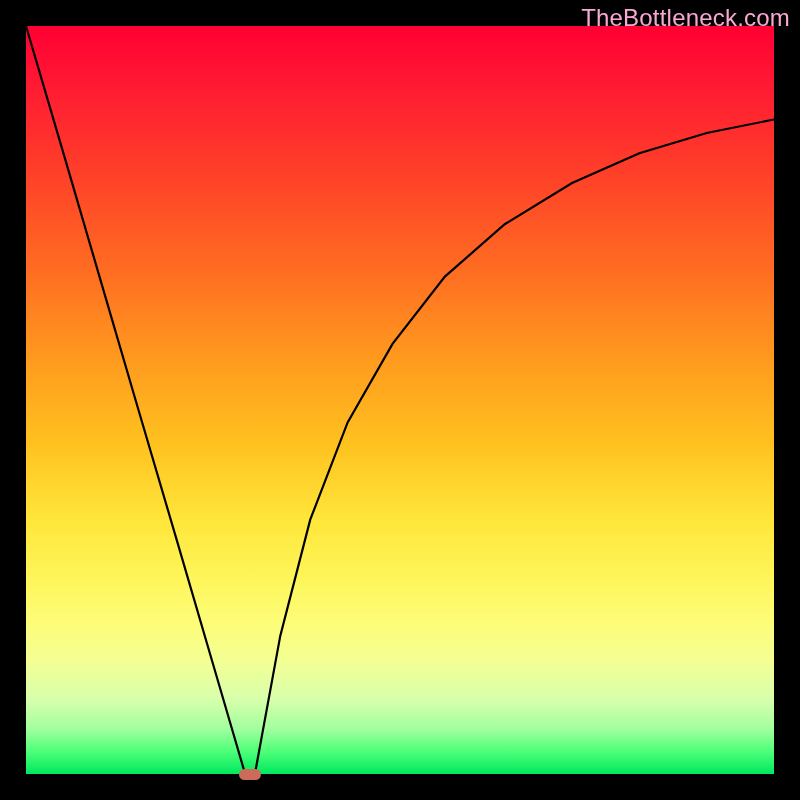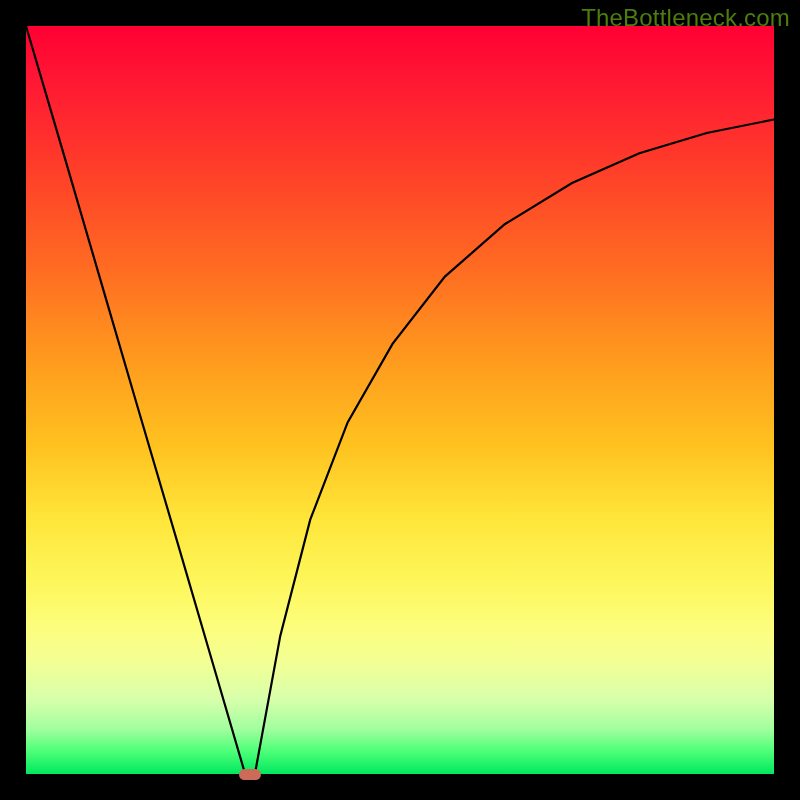--- a/index.html
+++ b/index.html
@@ -37,21 +37,21 @@
       #d8ffab 90%,
       #a1ff9e 94%,
       #4cff78 97%,
       #00e85e 100%
     );
   }
   .watermark {
     position: absolute;
     top: 4px;
     right: 10px;
-    color: #4d7c0f;
+    color: #f9a8d4;
     font-size: 24px;
     font-weight: 500;
     letter-spacing: 0.2px;
     user-select: none;
   }
   .marker {
     position: absolute;
     background: #cc6b5a;
     border-radius: 6px;
   }

